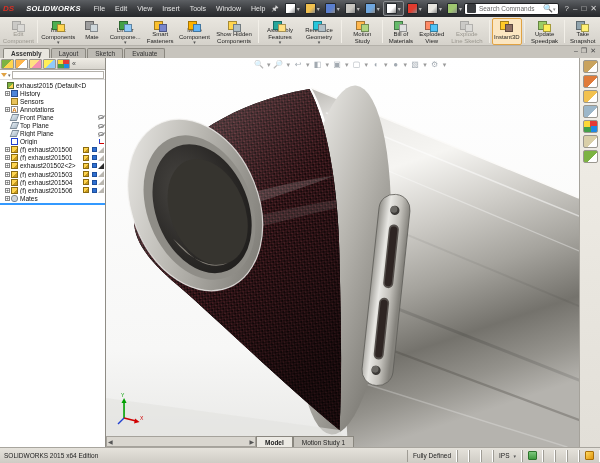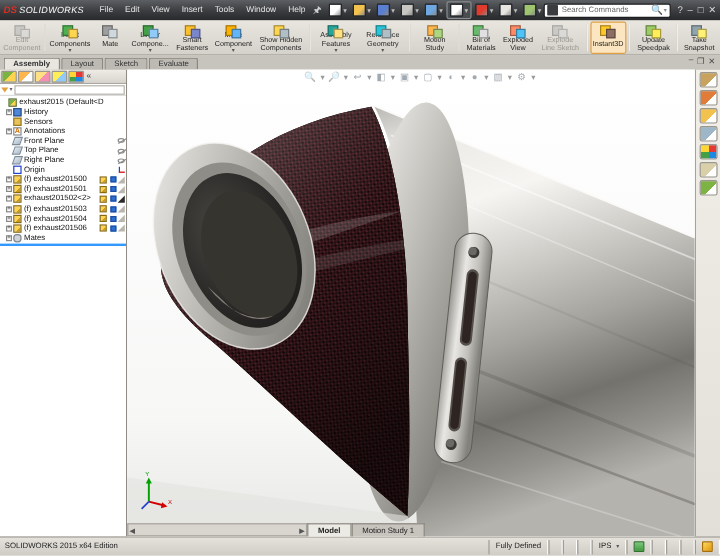--- a/index.html
+++ b/index.html
@@ -3,22 +3,22 @@
 <meta charset="utf-8">
 <style>
   * { margin:0; padding:0; box-sizing:border-box; }
   html,body { width:600px; height:463px; overflow:hidden; }
   body { font-family:"Liberation Sans", sans-serif; font-size:7px; color:#222; background:#d6d3cc; }
   .app { width:600px; height:463px; display:flex; flex-direction:column; }
 
   
   .titlebar { height:17px; background:linear-gradient(#5c5f63,#3a3c3f 55%,#26282b); display:flex; align-items:center; color:#e6e6e6; flex:0 0 auto; padding:0 3px; }
   .sw-logo { display:flex; align-items:center; margin-right:8px; }
-  .sw-logo .ds { color:#d93025; font-weight:bold; font-style:italic; font-size:8px; margin-right:2px; }
-  .sw-logo .name { font-weight:normal; font-style:italic; font-size:7.5px; letter-spacing:.3px; color:#fff;text-align:center; }
+  .sw-logo .ds { color:#d93025; font-weight:bold; font-style:italic; font-size:8px; margin-right:12px; }
+  .sw-logo .name { font-weight:bold; font-style:italic; font-size:7.5px; letter-spacing:.3px; color:#fff;text-align:center; }
   .menus { display:flex; }
   .menus .menu { padding:2px 5px; cursor:default; }
   .pin { color:#cfcfcf; font-size:8px; margin:0 4px 0 1px; }
   .qat { display:flex; align-items:center; gap:1px; }
   .qat .qbtn { display:flex; align-items:center; padding:1px 2px; border-radius:2px; }
   .qat .qbtn.boxed { border:1px solid #8a8d90; background:#4a4d50; }
   .qat .caret { color:#bbb; font-size:6px; margin-left:1px; }
   .ico16 { width:11px; height:11px; position:relative; display:inline-block; }
   .doc-title { flex:1; text-align:center; font-size:7px; color:#e8e8e8; white-space:nowrap; overflow:hidden; }
   .searchbox { width:110px; height:12px; background:#fff; border:1px solid #1e1f21; border-radius:2px; display:flex; align-items:center; padding:0 2px; color:#777; }

